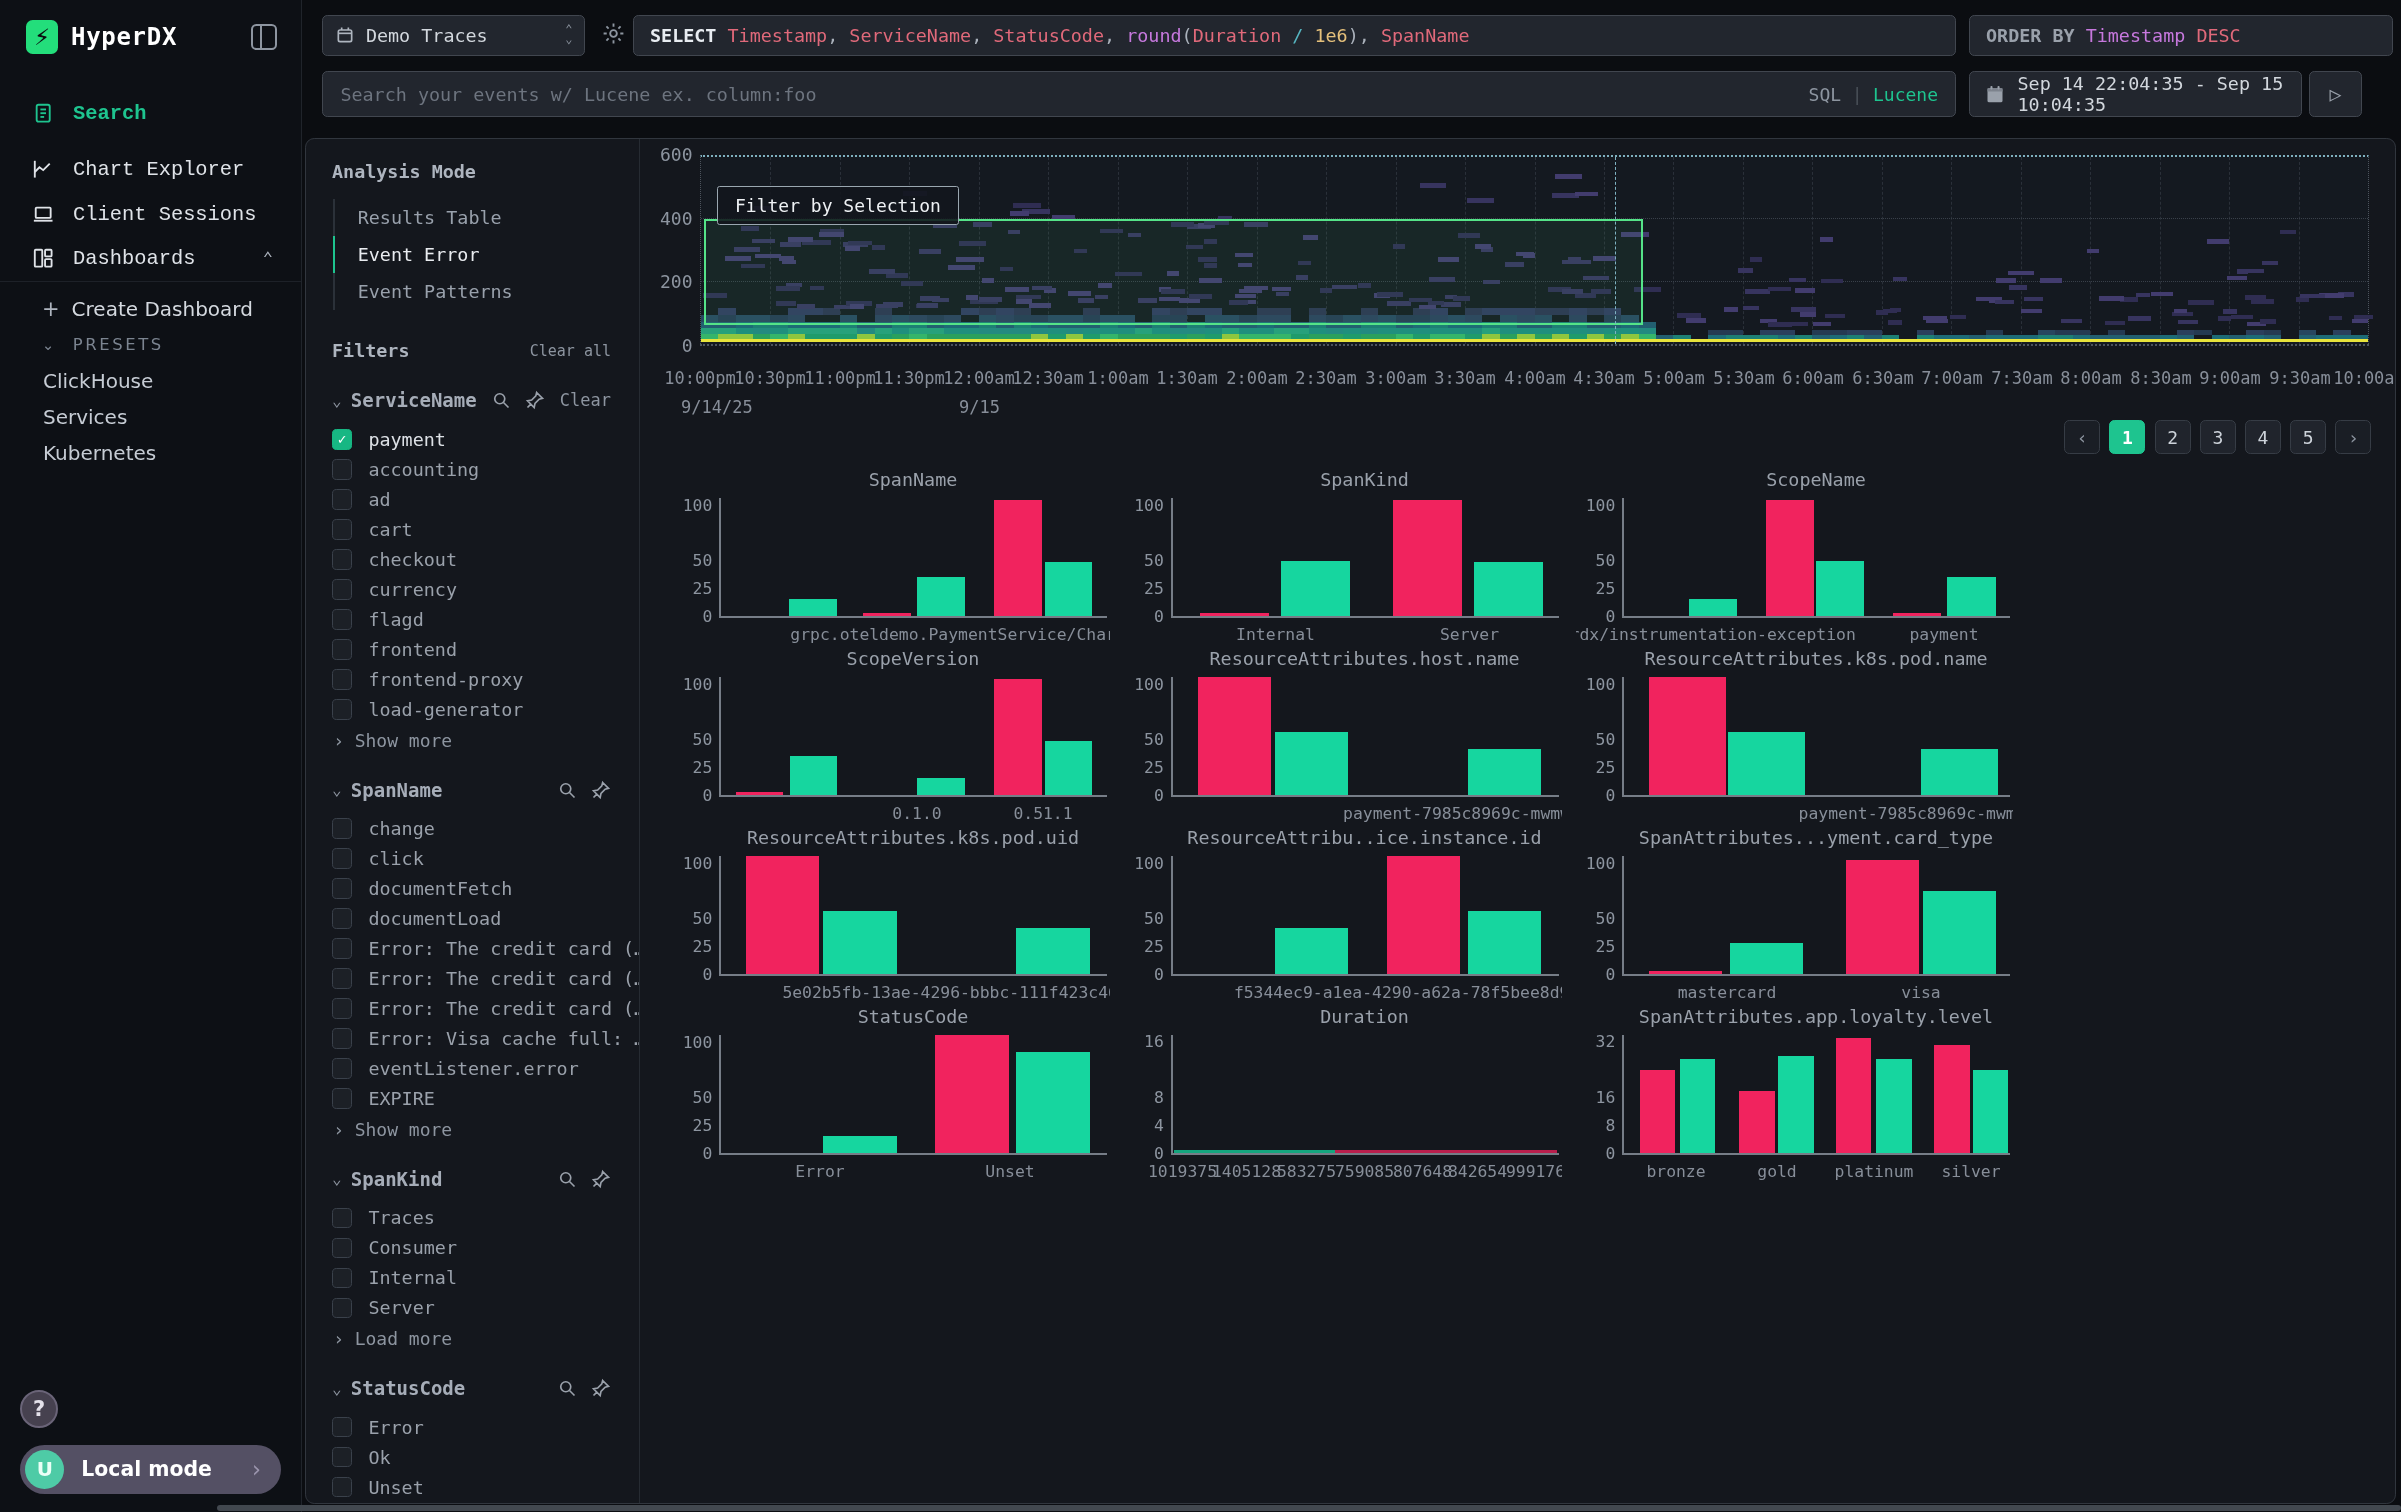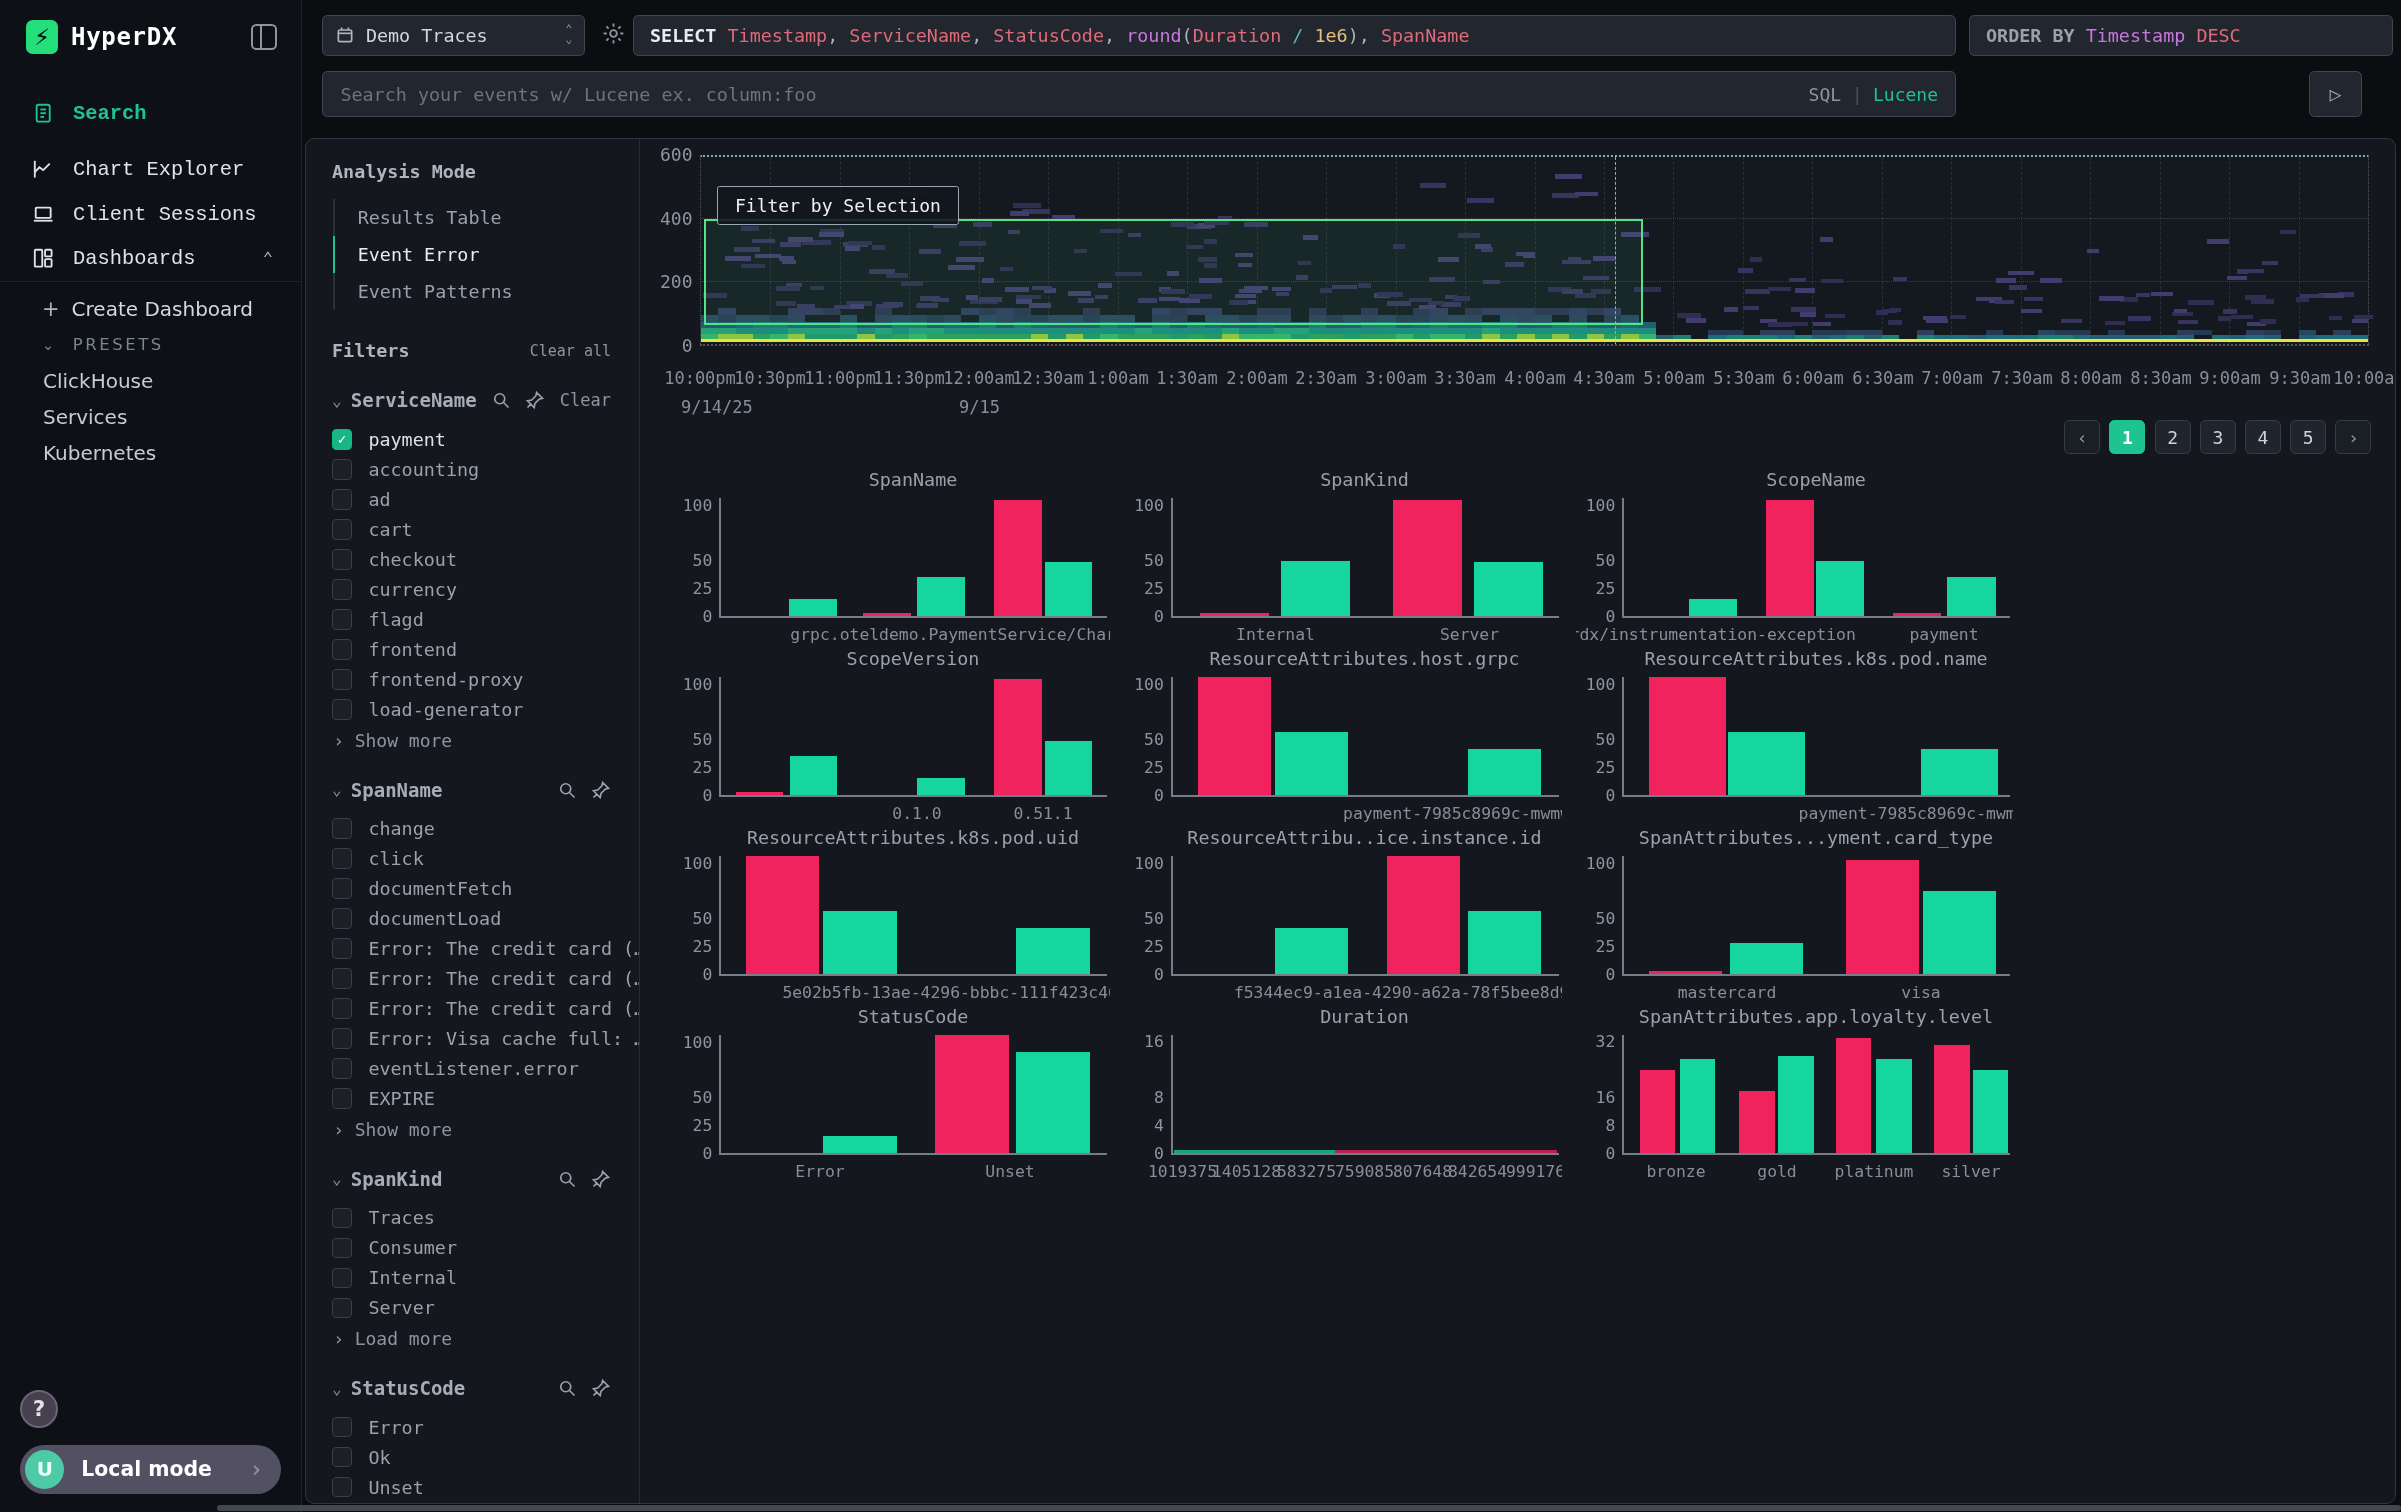--- a/index.html
+++ b/index.html
@@ -243,20 +243,31 @@
   <div class="hbox order-box">
       <span id="order-tokens"><span class="tok-kw2">ORDER BY </span><span class="tok-fn">Timestamp</span><span class="tok-plain"> </span><span class="tok-col">DESC</span></span>
     </div>
   <div class="hbox search-box">
     <span class="placeholder">Search your events w/ Lucene ex. column:foo</span>
     <span class="modes">
       <span class="mode-sql">SQL</span>
       <span class="mode-div">|</span>
       <span class="mode-lucene">Lucene</span>
     </span>
+  </div>
+  <div class="hbox date-box">
+    <span>
+      <svg width="20" height="20" viewBox="0 0 24 24" fill="#9aa1ab">
+          <rect x="3" y="5" width="18" height="17" rx="2"></rect>
+          <rect x="3" y="5" width="18" height="4" fill="#7d838d"></rect>
+          <rect x="6.5" y="2.5" width="2.5" height="4" rx="1" fill="#9aa1ab"></rect>
+          <rect x="15" y="2.5" width="2.5" height="4" rx="1" fill="#9aa1ab"></rect>
+        </svg>
+    </span>
+    <span>Sep 14 22:04:35 - Sep 15 10:04:35</span>
   </div>
   <div class="hbox play-btn">
       <span>▷</span>
     </div>
 </header>
 
 <div class="main">
 
   <div class="fpanel">
     <div class="sec-title">Analysis Mode</div>
@@ -1116,21 +1127,21 @@
             <div class="c-bar" style="left: 83.85%; width: 12.3%; height: 45.7944%; background: rgb(22, 214, 159);"></div>
           </div>
           <div class="c-ylab" style="left: 1.3px; top: 141px;">0</div>
           <div class="c-ylab" style="left: 1.3px; top: 113px;">25</div>
           <div class="c-ylab" style="left: 1.3px; top: 85px;">50</div>
           <div class="c-ylab" style="left: 1.3px; top: 29.5px;">100</div>
           <div class="c-xlab" style="left: 244px;">0.1.0</div>
           <div class="c-xlab" style="left: 370px;">0.51.1</div>
         </div>
         <div class="chart">
-          <div class="c-title">ResourceAttributes.host.grpc</div>
+          <div class="c-title">ResourceAttributes.host.name</div>
           <div class="c-plot">
             <div class="c-bar" style="left: 6.5%; width: 19%; height: 100%; background: rgb(241, 35, 94);"></div>
             <div class="c-bar" style="left: 26.5%; width: 19%; height: 53.271%; background: rgb(22, 214, 159);"></div>
             <div class="c-bar" style="left: 76.5%; width: 19%; height: 39.2523%; background: rgb(22, 214, 159);"></div>
           </div>
           <div class="c-ylab" style="left: 1.3px; top: 141px;">0</div>
           <div class="c-ylab" style="left: 1.3px; top: 113px;">25</div>
           <div class="c-ylab" style="left: 1.3px; top: 85px;">50</div>
           <div class="c-ylab" style="left: 1.3px; top: 29.5px;">100</div>
           <div class="c-xlab" style="left: 337px;">payment-7985c8969c-mwmw7</div>

